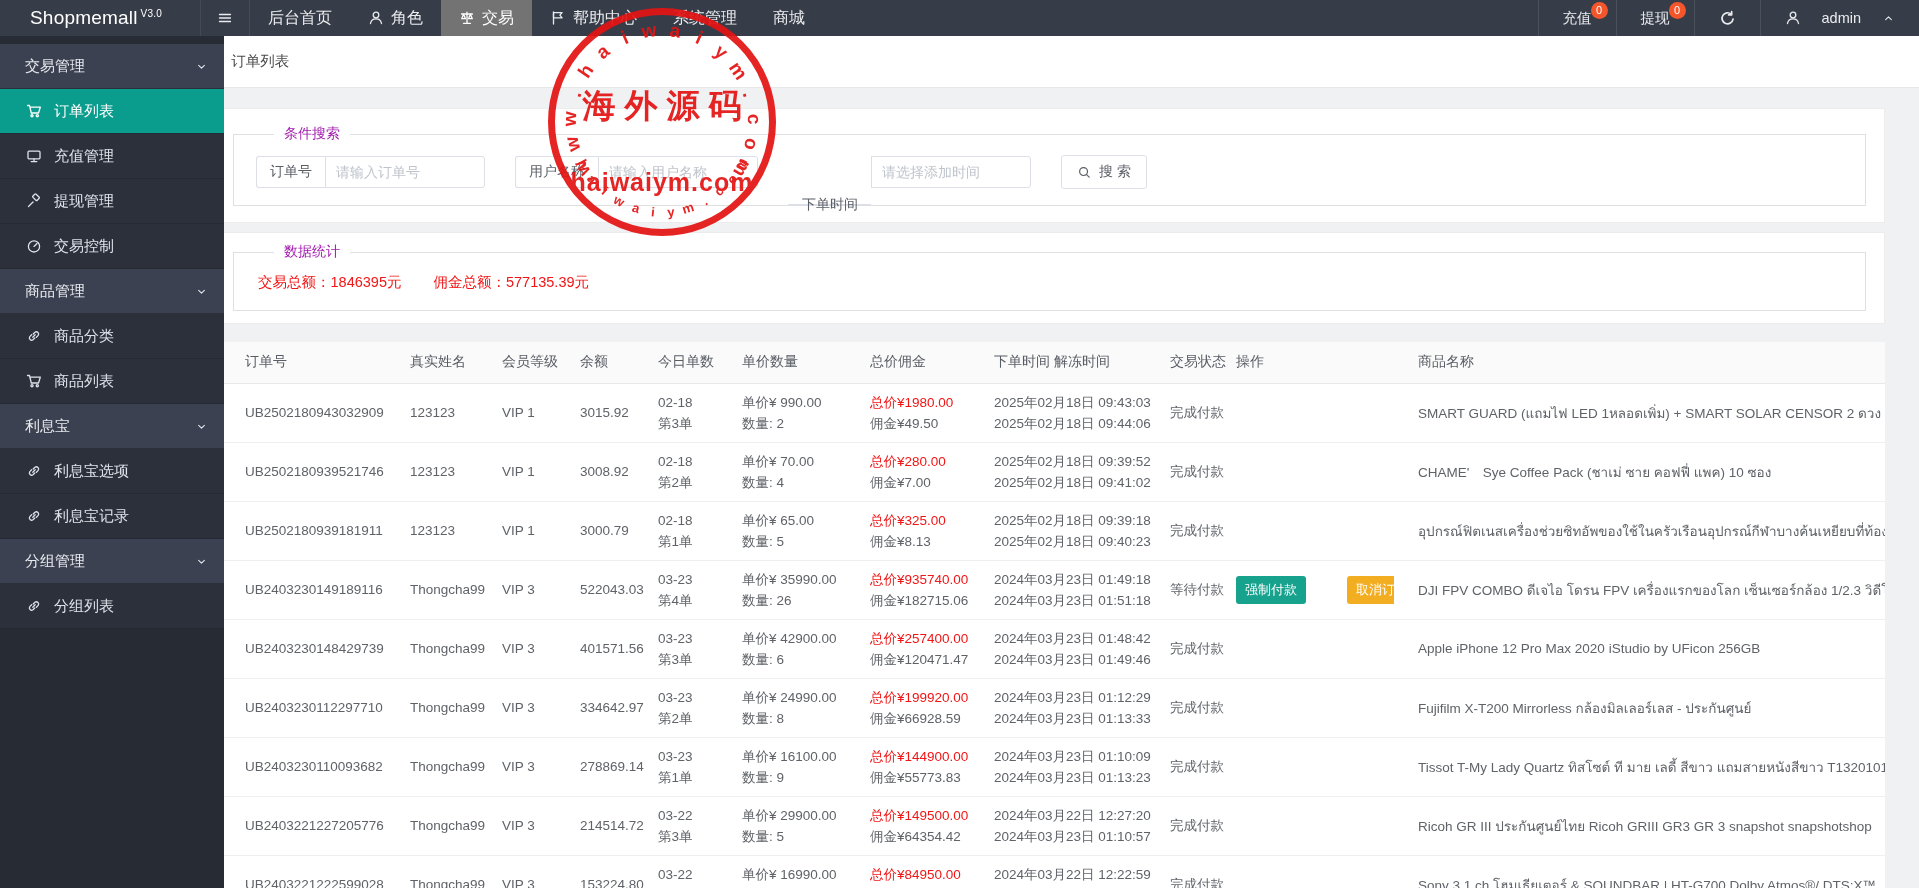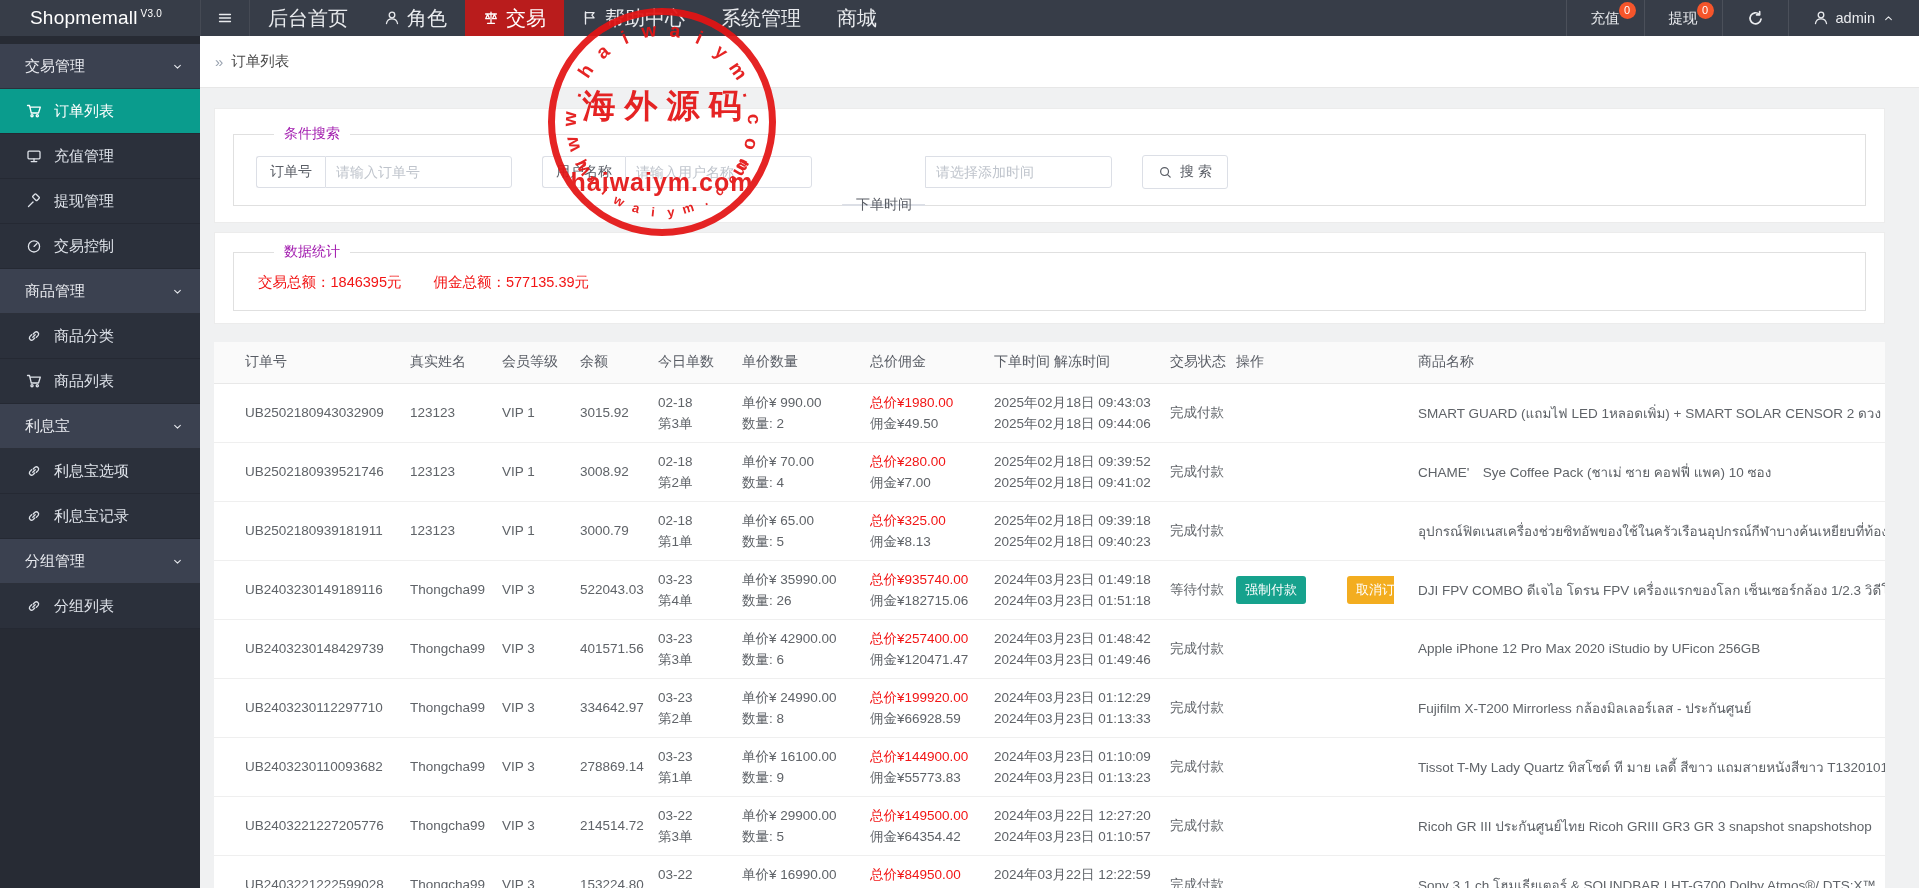--- a/index.html
+++ b/index.html
@@ -10,33 +10,33 @@
          stroke-linecap:round; stroke-linejoin:round; flex:0 0 auto; }
 
   
   .topbar { position:fixed; top:0; left:0; right:0; height:36px; background:#373d48;
             color:#e9ebee; display:flex; align-items:stretch; z-index:40; }
   .logo { width:200px; display:flex; align-items:center; padding-left:30px;
           color:#fff; font-size:19px; letter-spacing:.2px; }
   .logo sup { font-size:10px; margin-left:3px; transform:translateY(-5px); }
   .burger { width:50px; display:flex; align-items:center; justify-content:center;
             border-left:1px solid rgba(255,255,255,.07); border-right:1px solid rgba(255,255,255,.07); cursor:pointer; }
-  .nav-item { display:flex; align-items:center; gap:7px; padding:0 18px; font-size:20px;
+  .nav-item { display:flex; align-items:center; gap:7px; padding:0 18px; font-size:16px;
               cursor:pointer; white-space:nowrap; }
-  .nav-item.active { background:#b91c1c; color:#fff; }
+  .nav-item.active { background:#737373; color:#fff; }
   .top-right { margin-left:auto; display:flex; align-items:stretch; }
   .top-right > div { display:flex; align-items:center; padding:0 24px; position:relative;
                      border-left:1px solid rgba(255,255,255,.10); font-size:14.5px; cursor:pointer; }
   .badge { position:absolute; top:2px; right:8px; background:#f5552b; color:#fff;
            min-width:17px; height:17px; line-height:17px; border-radius:9px;
            font-size:11px; text-align:center; padding:0 3px; }
-  .user-item { gap:7px; }
+  .user-item { gap:21px; }
 
   
-  .sidebar { position:fixed; top:36px; left:0; bottom:0; width:200px; background:#272b34;
+  .sidebar { position:fixed; top:36px; left:0; bottom:0; width:224px; background:#272b34;
              padding-top:8px; z-index:30; }
   .side-group { height:45px; background:#3b4150; color:#e8eaef; display:flex; align-items:center;
                 justify-content:space-between; padding:0 16px 0 25px; font-size:15px;
                 border-bottom:1px solid #2c303a; cursor:pointer; }
   .side-item { height:45px; background:#2b303b; color:#dfe3ea; display:flex; align-items:center;
                gap:12px; padding-left:26px; font-size:15px; border-bottom:1px solid #252933; cursor:pointer; }
   .side-item.active { background:#0a9c8d; color:#fff; }
 
   
   .main { margin-left:200px; padding-top:36px; }
@@ -49,21 +49,21 @@
   .panel { background:#fff; border:1px solid #ececec; padding:16px 18px; }
   .panel.stats-panel { margin-top:9px; padding:10px 18px 12px; }
   fieldset { border:1px solid #e0e0e0; padding:4px 14px 16px; }
   legend { margin-left:26px; padding:0 10px; font-size:14px; color:#a21caf; }
   .fields-row { display:flex; align-items:center; gap:30px; margin-top:8px; margin-left:8px; }
   .ig { display:flex; height:32px; }
   .ig-label { display:flex; align-items:center; padding:0 13px; border:1px solid #dcdfe6;
               border-right:none; border-radius:3px 0 0 3px; font-size:14px; color:#5a5e66;
               background:#fff; white-space:nowrap; }
   .ig:nth-child(3) .ig-label { background:#f2f3f5;margin-top:48px; }
-  .ig input { width:187px; border:1px solid #dcdfe6; border-radius:0 3px 3px 0;
+  .ig input { width:160px; border:1px solid #dcdfe6; border-radius:0 3px 3px 0;
               padding:0 10px; font-size:14px; color:#333; outline:none; }
   .ig input::placeholder { color:#bfc4cc; }
   .search-btn { height:34px; display:flex; align-items:center; gap:7px; padding:0 15px;
                 background:#fff; border:1px solid #dcdfe6; border-radius:3px; font-size:14px;
                 color:#5a5e66; cursor:pointer; }
   .stats-line { margin:8px 0 2px 10px; font-size:14.5px; color:#f21515; }
   .stats-line span { margin-right:28px; }
 
   
   .table-wrap { margin-top:18px; background:#fff; }

